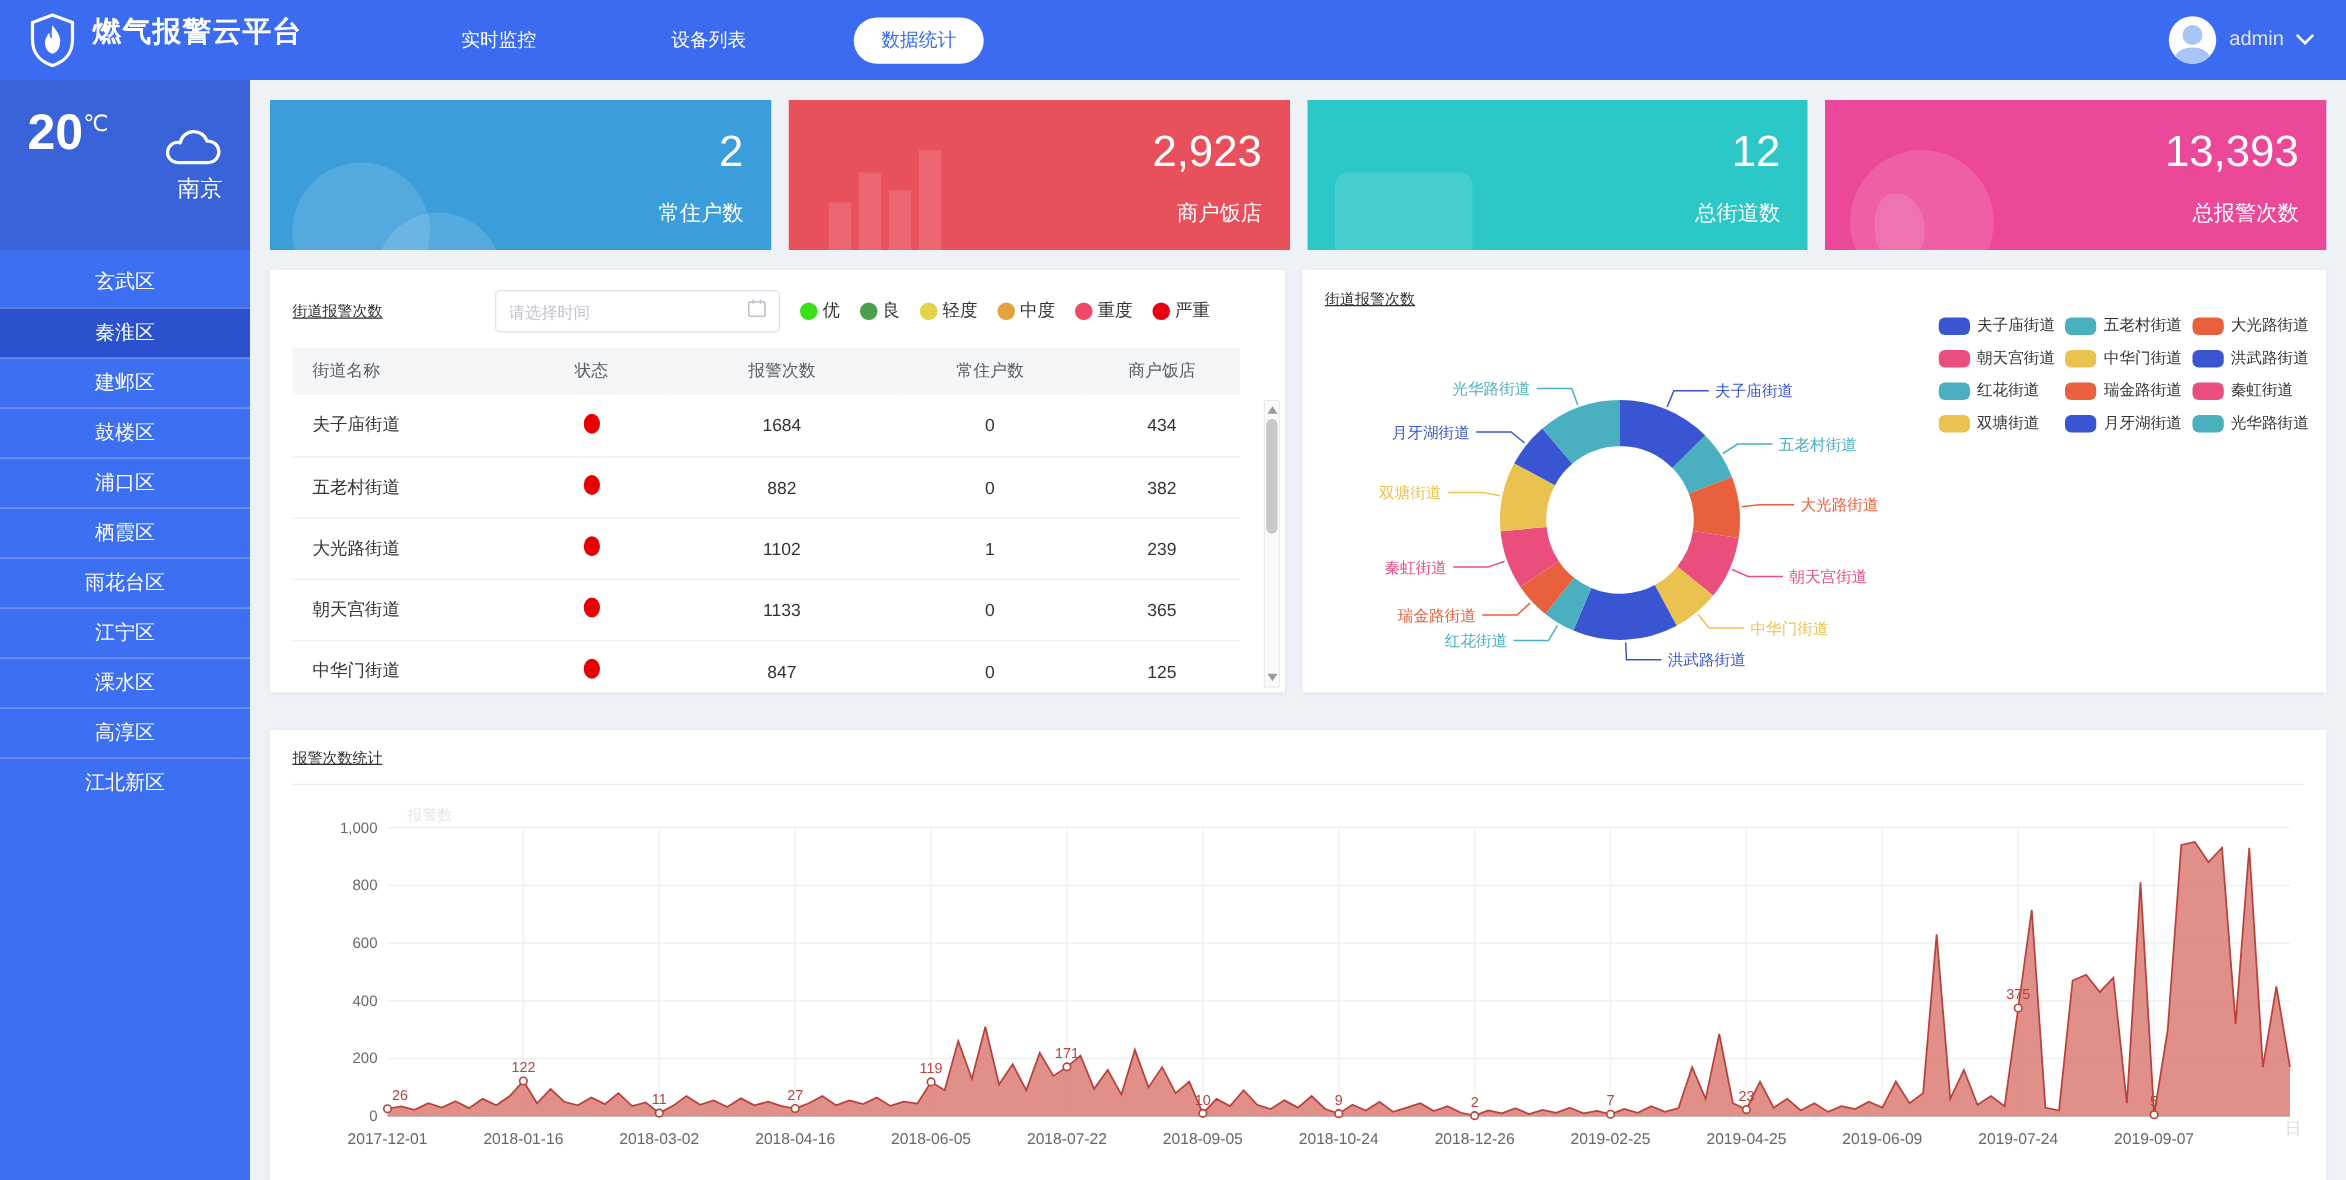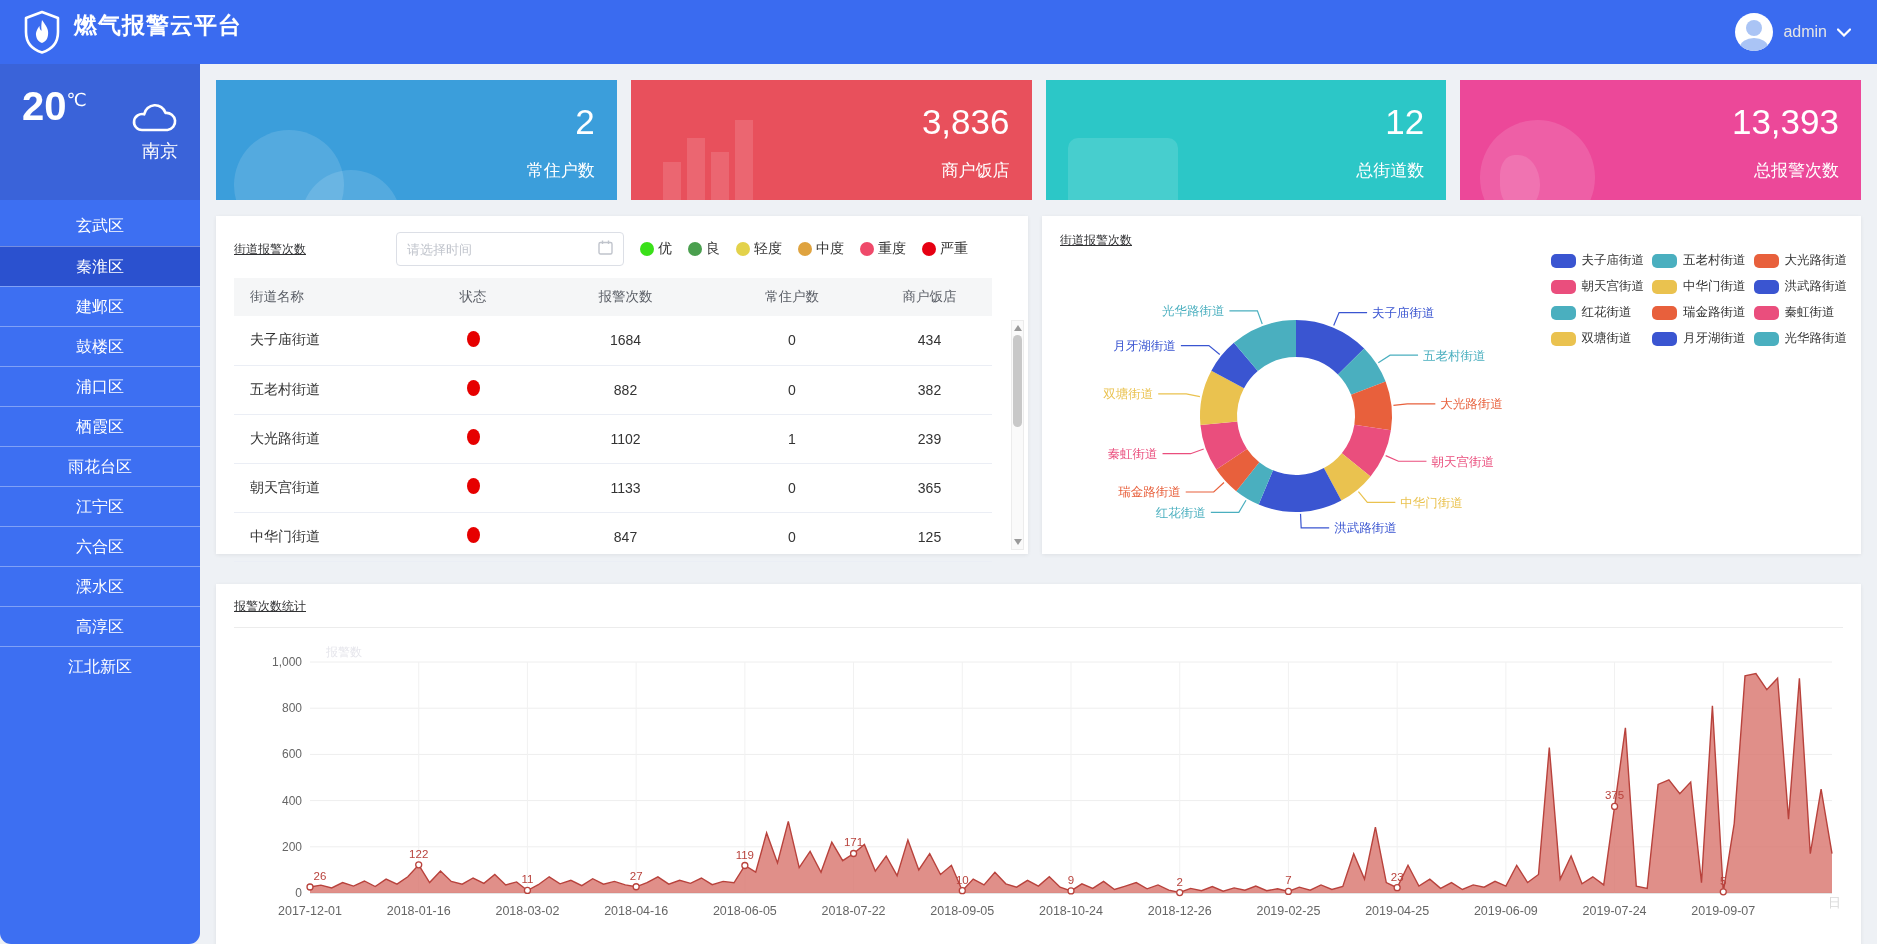--- a/index.html
+++ b/index.html
@@ -15,21 +15,21 @@
   .nav-items { display:flex; align-items:center; margin-left:105px; gap:64px; }
   .nav-item { color:#fff; font-size:15px; padding:9px 22px; cursor:pointer; white-space:nowrap; }
   .nav-item.active { background:#fff; color:#3a6bf0; border-radius:19px; }
   .nav-right { margin-left:auto; margin-right:26px; display:flex; align-items:center; gap:10px; }
   .avatar { width:38px; height:38px; border-radius:50%; background:#fff; position:relative; overflow:hidden; }
   .avatar .head { position:absolute; left:11px; top:7px; width:16px; height:16px; border-radius:50%; background:#aac4f5; }
   .avatar .body { position:absolute; left:5px; top:25px; width:28px; height:18px; border-radius:50% 50% 0 0; background:#aac4f5; }
   .admin-label { color:#e5e5e5; font-size:16px; }
 
   
-  .sidebar { position:absolute; left:0; top:64px; width:200px; height:880px; background:#3d6ff2;border-radius:11px; }
+  .sidebar { position:absolute; left:0; top:64px; width:200px; height:880px; background:#3d6ff2; }
   .weather { height:136px; background:#3a63d9; color:#fff; padding:20px 22px 0 22px; position:relative; }
   .temp { font-size:40px; font-weight:bold; }
   .temp sup { font-size:18px; font-weight:normal; }
   .city { font-size:18px; margin-top:10px;text-align:right; }
   .weather svg { position:absolute; right:22px; top:38px; }
   .district { height:40px; line-height:40px; text-align:center; color:#fff; font-size:16px; border-top:1px solid rgba(255,255,255,.35); cursor:pointer; }
   .district:first-child { border-top:none; }
   .district.active { background:#2b51cf; }
   #district-list { margin-top:6px; }
 
@@ -84,20 +84,25 @@
   <div class="navbar">
     <div class="brand">
       <span>
         <svg width="40" height="44" viewBox="0 0 40 44">
           <path d="M20 2 L36 8 V22 C36 34 28 40 20 42.5 C12 40 4 34 4 22 V8 Z" fill="none" stroke="#fff" stroke-width="2.6" stroke-linejoin="round"></path>
           <path d="M20 10 C24 16 27 19 26 25 C25.4 30 22.8 32 20 33 C17.2 32 14.6 30 14 25 C13.6 21.5 16 18 17.5 16 C17.4 19 18.6 20.4 19.6 20.8 C19 17 19.4 13.5 20 10 Z" fill="#fff"></path>
         </svg>
       </span>
       <span class="app-title">燃气报警云平台</span>
     </div>
+    <div class="nav-items" id="nav-items">
+        <div class="nav-item">实时监控</div>
+        <div class="nav-item">设备列表</div>
+        <div class="nav-item active">数据统计</div>
+      </div>
     <div class="nav-right">
       <span class="avatar">
           <span class="head"></span>
           <span class="body"></span>
         </span>
       <span class="admin-label">admin</span>
       <span>
         <svg width="14" height="9" viewBox="0 0 14 9">
             <polyline points="1,1.5 7,7.5 13,1.5" fill="none" stroke="#fff" stroke-width="2.2" stroke-linecap="round"></polyline>
           </svg>
@@ -117,41 +122,40 @@
     </div>
     <div id="district-list">
         <div class="district">玄武区</div>
         <div class="district active">秦淮区</div>
         <div class="district">建邺区</div>
         <div class="district">鼓楼区</div>
         <div class="district">浦口区</div>
         <div class="district">栖霞区</div>
         <div class="district">雨花台区</div>
         <div class="district">江宁区</div>
-        <div class="district">六合区</div>
         <div class="district">溧水区</div>
         <div class="district">高淳区</div>
         <div class="district">江北新区</div>
       </div>
   </div>
 
   <div class="main">
     <div class="cards-row" id="cards-row">
         <div class="card" style="background: rgb(59, 158, 219);">
           <span class="deco" style="left:18px;bottom:-40px;width:110px;height:110px;border-radius:50%;"></span>
           <span class="deco" style="left:85px;bottom:-70px;width:100px;height:100px;border-radius:50%;"></span>
           <span class="value">2</span>
           <span class="label">常住户数</span>
         </div>
         <div class="card" style="background: rgb(232, 80, 92);">
           <span class="deco" style="left:32px;bottom:0;width:18px;height:38px;"></span>
           <span class="deco" style="left:56px;bottom:0;width:18px;height:62px;"></span>
           <span class="deco" style="left:80px;bottom:0;width:18px;height:48px;"></span>
           <span class="deco" style="left:104px;bottom:0;width:18px;height:80px;"></span>
-          <span class="value">3,836</span>
+          <span class="value">2,923</span>
           <span class="label">商户饭店</span>
         </div>
         <div class="card" style="background: rgb(44, 199, 199);">
           <span class="deco" style="left:22px;bottom:-18px;width:110px;height:80px;border-radius:10px;"></span>
           <span class="value">12</span>
           <span class="label">总街道数</span>
         </div>
         <div class="card" style="background: #ec4899;">
           <span class="deco" style="left:20px;bottom:-35px;width:115px;height:115px;border-radius:50%;"></span>
           <span class="deco" style="left:40px;bottom:-10px;width:40px;height:55px;border-radius:40% 60% 50% 50%;"></span>

